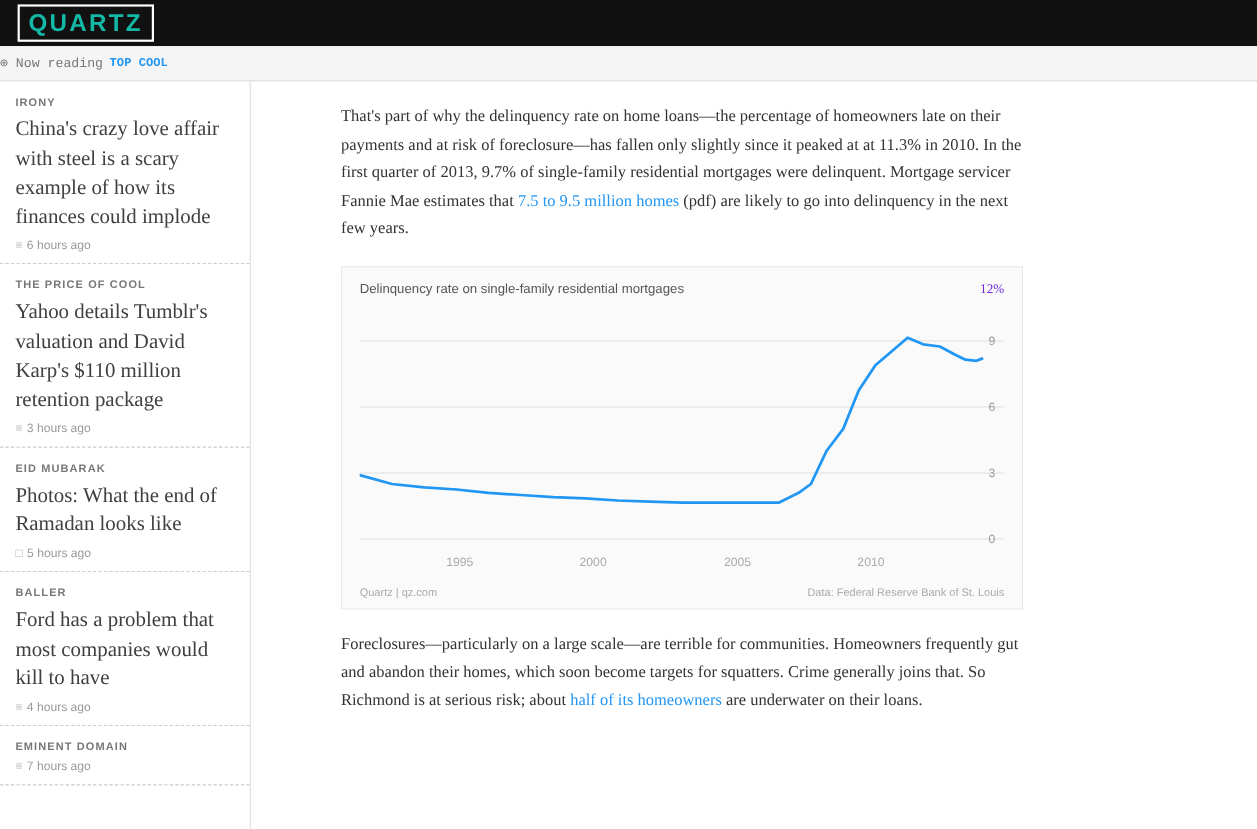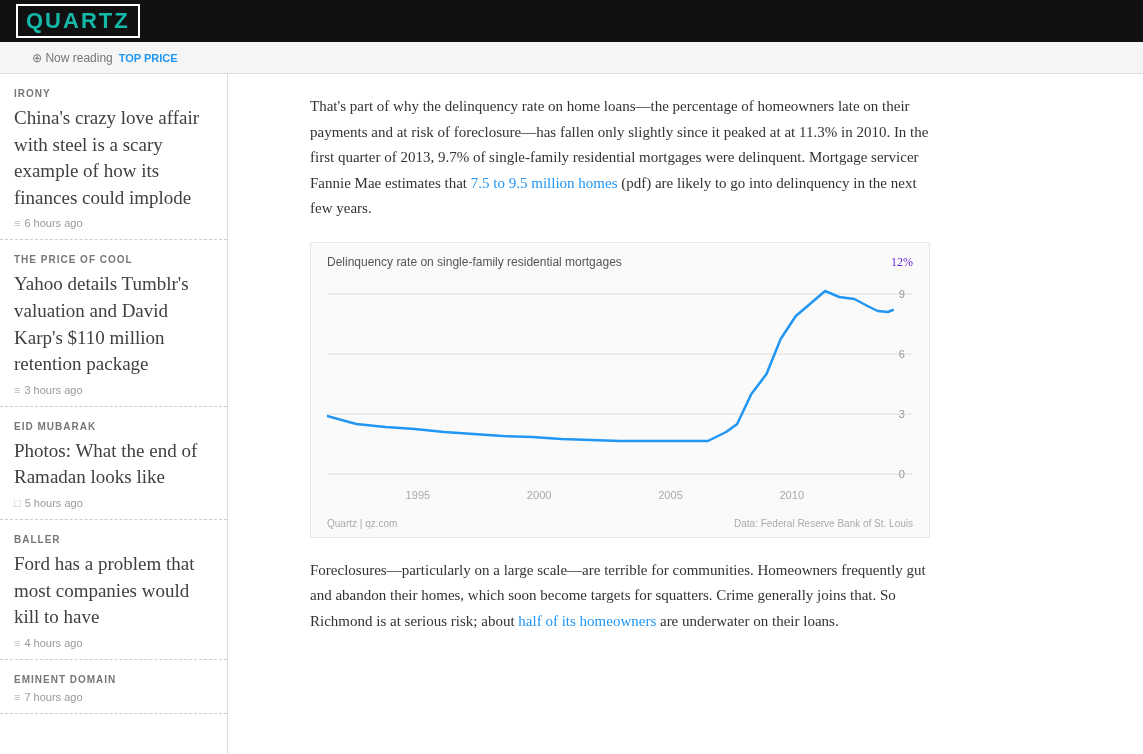--- a/index.html
+++ b/index.html
@@ -23,22 +23,22 @@
       padding: 2px 8px;
     }
 
     
     #subheader {
       background: #f5f5f5;
       border-bottom: 1px solid #ddd;
       height: 32px;
       display: flex;
       align-items: center;
-      padding: 0 32px;
-      font-family: Liberation Sans, sans-serif;
+      padding: 0 0;
+      font-family: Liberation Mono, monospace;
       font-size: 12px;
       color: #777;
     }
     #subheader .now-reading { margin-right: 6px; }
     #subheader .top-news { color: #2196F3; font-weight: bold; font-size: 11px; }
 
     
     #layout {
       display: flex;
       width: 1143px;
@@ -131,21 +131,21 @@
       background: #fafafa;
       padding: 12px 16px 8px 16px;
       margin-bottom: 20px;
       max-width: 620px;
     }
 
     .chart-header {
       display: flex;
       justify-content: space-between;
       align-items: flex-start;
-      margin-bottom: 4px;
+      margin-bottom: 20px;
     }
 
     .chart-title {
       font-family: Arial, sans-serif;
       font-size: 12px;
       color: #555;
     }
 
     .chart-max-label {
       font-family: Liberation Serif, serif;
@@ -170,21 +170,21 @@
   </style>
 </head>
 <body>
 
 <div id="header">
   <div class="logo">QUARTZ</div>
 </div>
 
 <div id="subheader">
   <span class="now-reading">⊕ Now reading</span>
-  <span class="top-news">TOP PRICE</span>
+  <span class="top-news">TOP COOL</span>
 </div>
 
 <div id="layout">
 
   <div id="sidebar">
 
     <div id="sidebar-items-container">
         <div class="sidebar-item">
           <div class="category">IRONY</div>
           <div class="title">China's crazy love affair with steel is a scary example of how its finances could implode</div>

